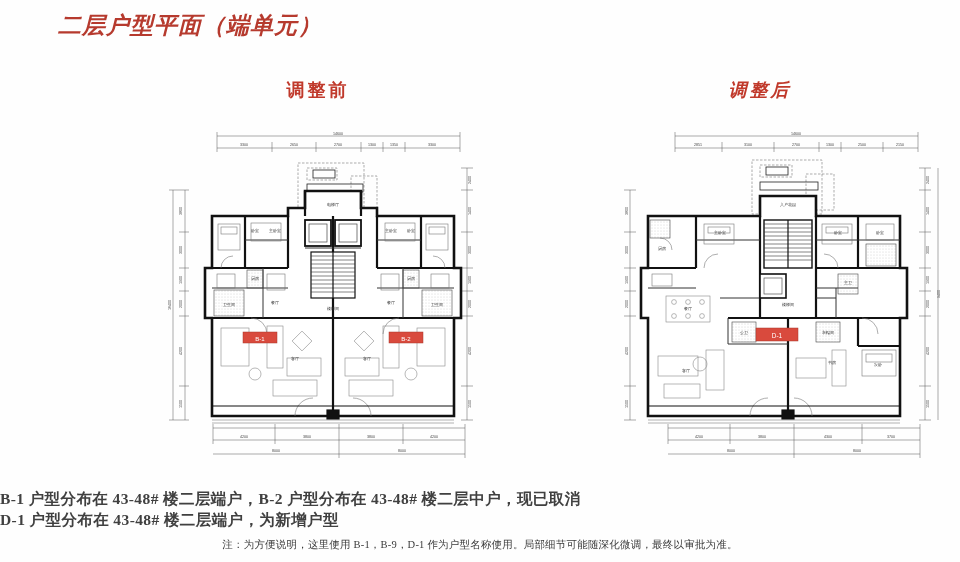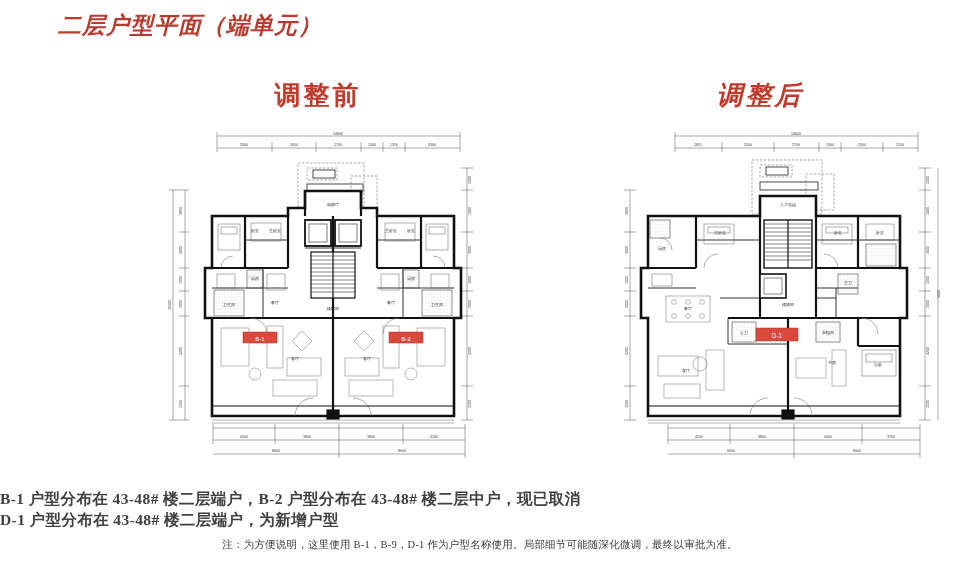--- a/index.html
+++ b/index.html
@@ -34,21 +34,21 @@
     white-space: nowrap;
     margin-left: 28px;
   }
 
   
   .col-header {
     position: absolute;
     top: 78px;
     font-family: "Liberation Serif", serif;
     font-weight: bold;
-    font-size: 26px;
+    font-size: 18px;
     letter-spacing: 3px;
     color: #c0392b;
     text-align: center;
     width: 200px;
   }
   .col-header.before { left: 218px; }
   .col-header.after  { left: 660px; font-style: italic; }
 
   
   .plan {

